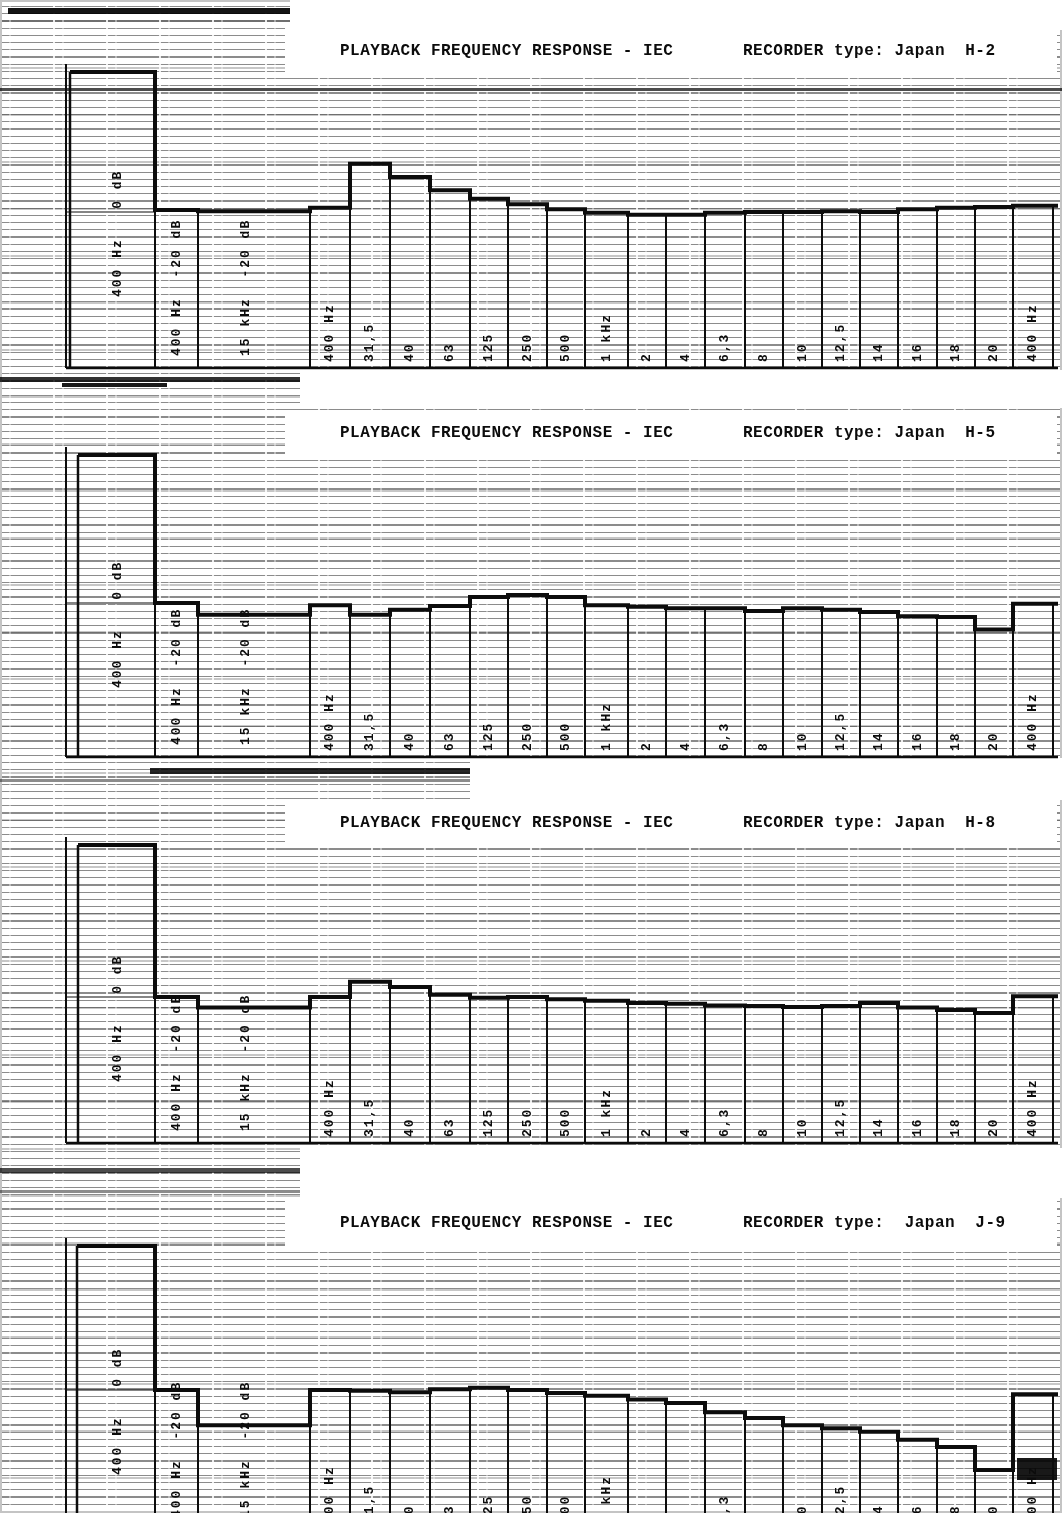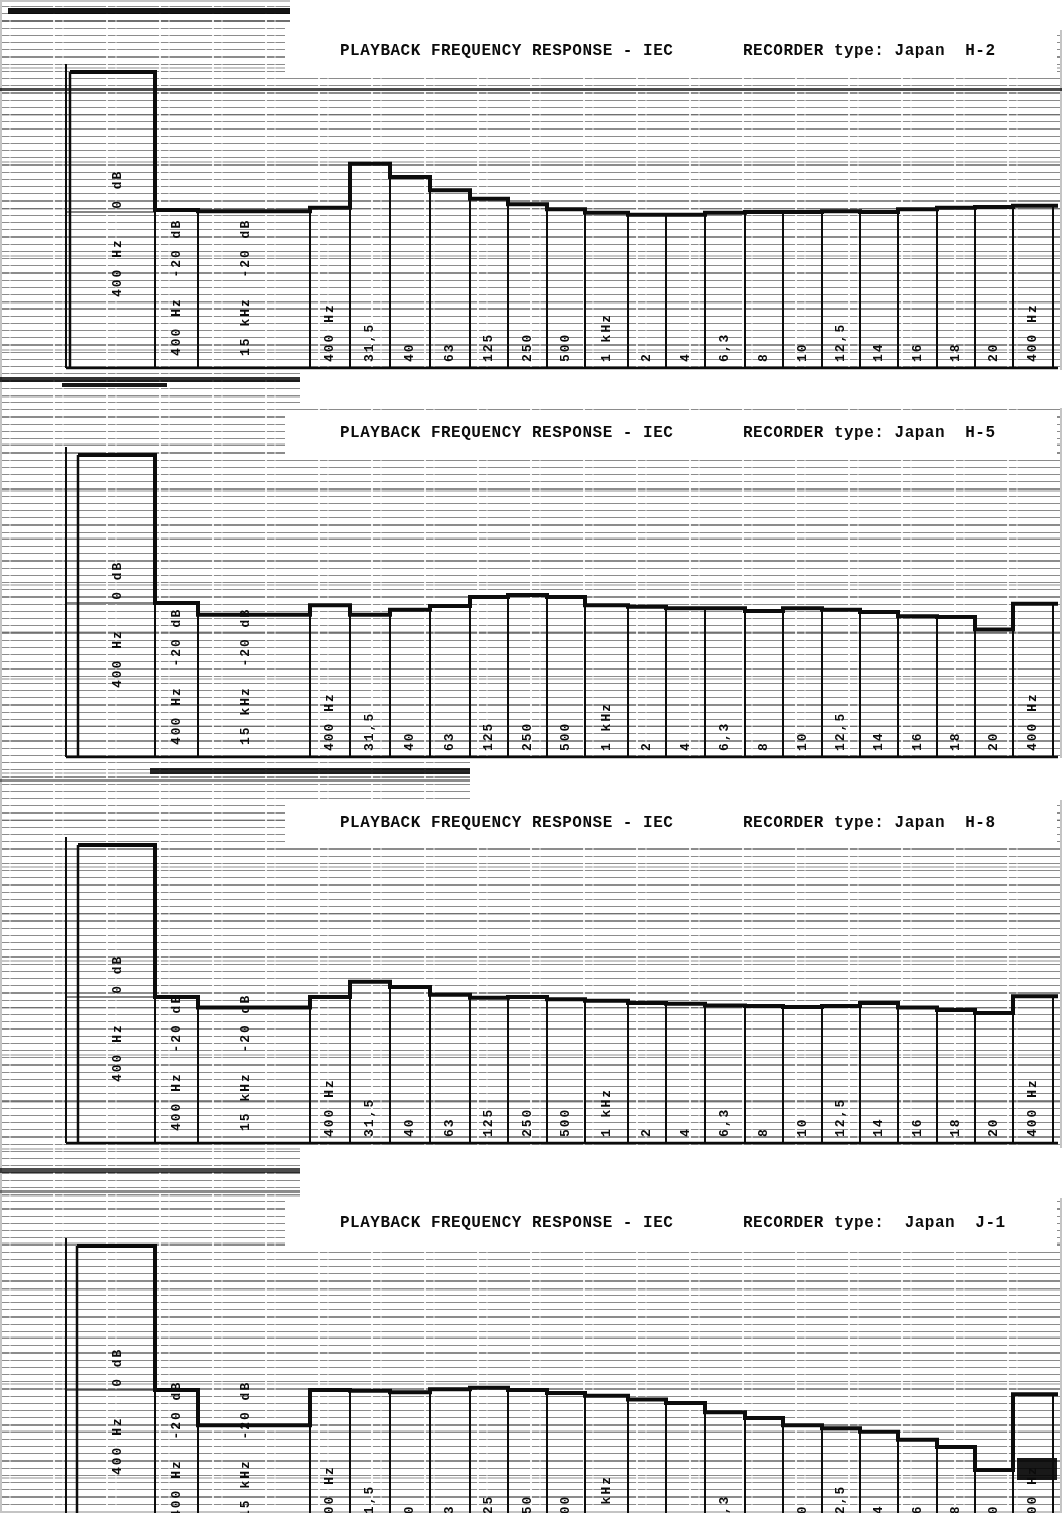--- a/index.html
+++ b/index.html
@@ -54,21 +54,21 @@
       <div class="title-patch" style="top: 410px;">
         <span class="chart-title">PLAYBACK FREQUENCY RESPONSE - IEC</span>
         <span class="recorder-title">RECORDER type: Japan  H-5</span>
       </div>
       <div class="title-patch" style="top: 800px;">
         <span class="chart-title">PLAYBACK FREQUENCY RESPONSE - IEC</span>
         <span class="recorder-title">RECORDER type: Japan  H-8</span>
       </div>
       <div class="title-patch" style="top: 1200px;">
         <span class="chart-title">PLAYBACK FREQUENCY RESPONSE - IEC</span>
-        <span class="recorder-title">RECORDER type:  Japan  J-1</span>
+        <span class="recorder-title">RECORDER type:  Japan  J-9</span>
       </div>
     </div>
   <svg id="plot" class="overlay" width="1062" height="1513" viewBox="0 0 1062 1513">
       <line x1="66" y1="64" x2="66" y2="368" stroke="#0c0c0c" stroke-width="2"></line>
       <line x1="70" y1="72" x2="70" y2="368" stroke="#0c0c0c" stroke-width="2.5"></line>
       <line x1="66" y1="212" x2="155" y2="212" stroke="#0c0c0c" stroke-width="1.2"></line>
       <line x1="155" y1="209.9" x2="155" y2="368" stroke="#0c0c0c" stroke-width="2"></line>
       <line x1="198" y1="211.29999999999998" x2="198" y2="368" stroke="#0c0c0c" stroke-width="2"></line>
       <line x1="310" y1="211.29999999999998" x2="310" y2="368" stroke="#0c0c0c" stroke-width="2"></line>
       <line x1="350" y1="207.79999999999998" x2="350" y2="368" stroke="#0c0c0c" stroke-width="2"></line>

